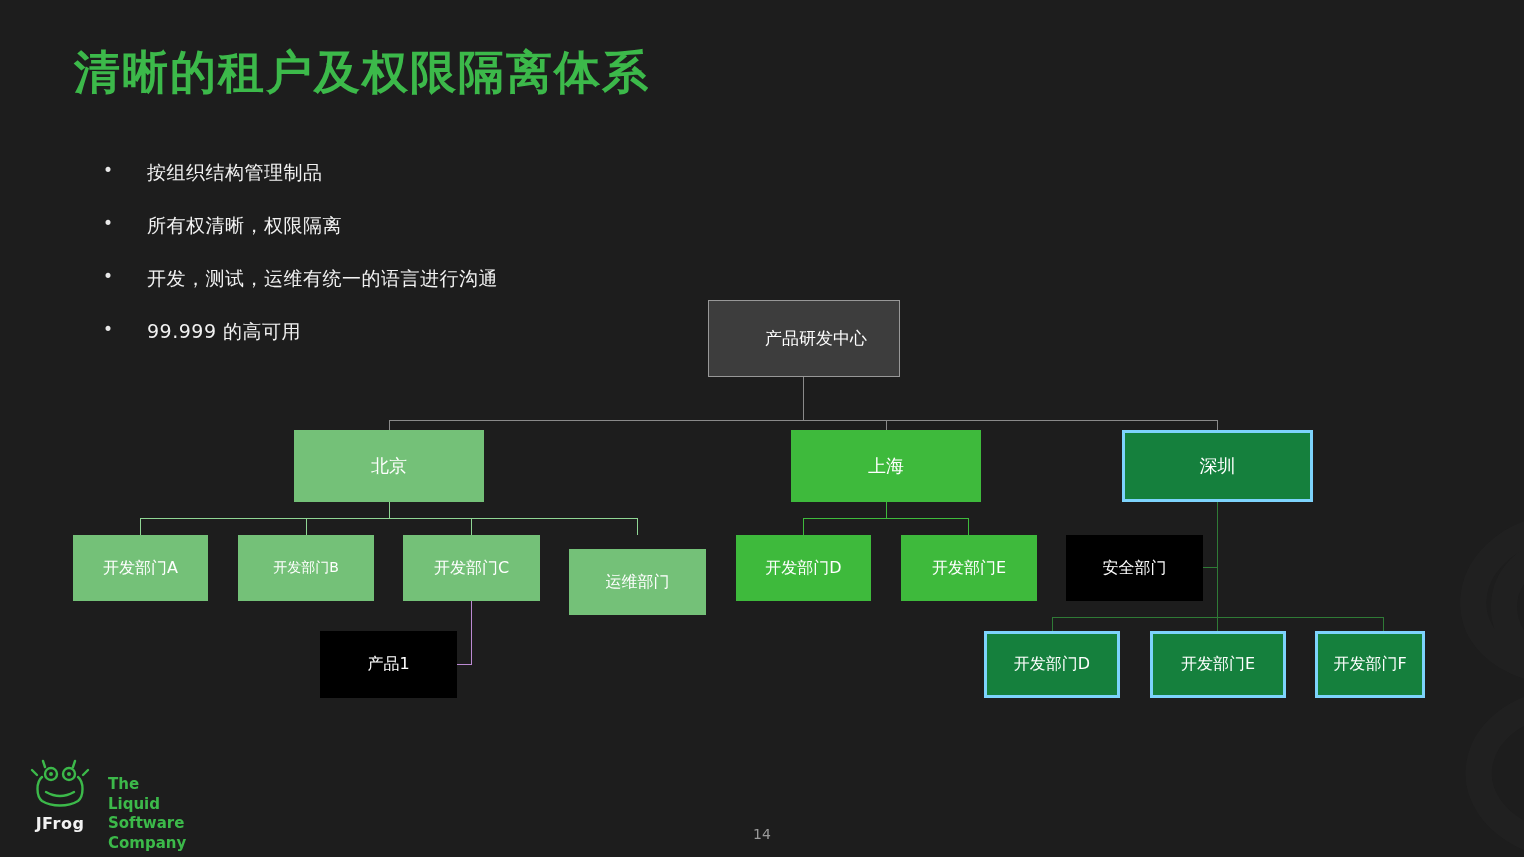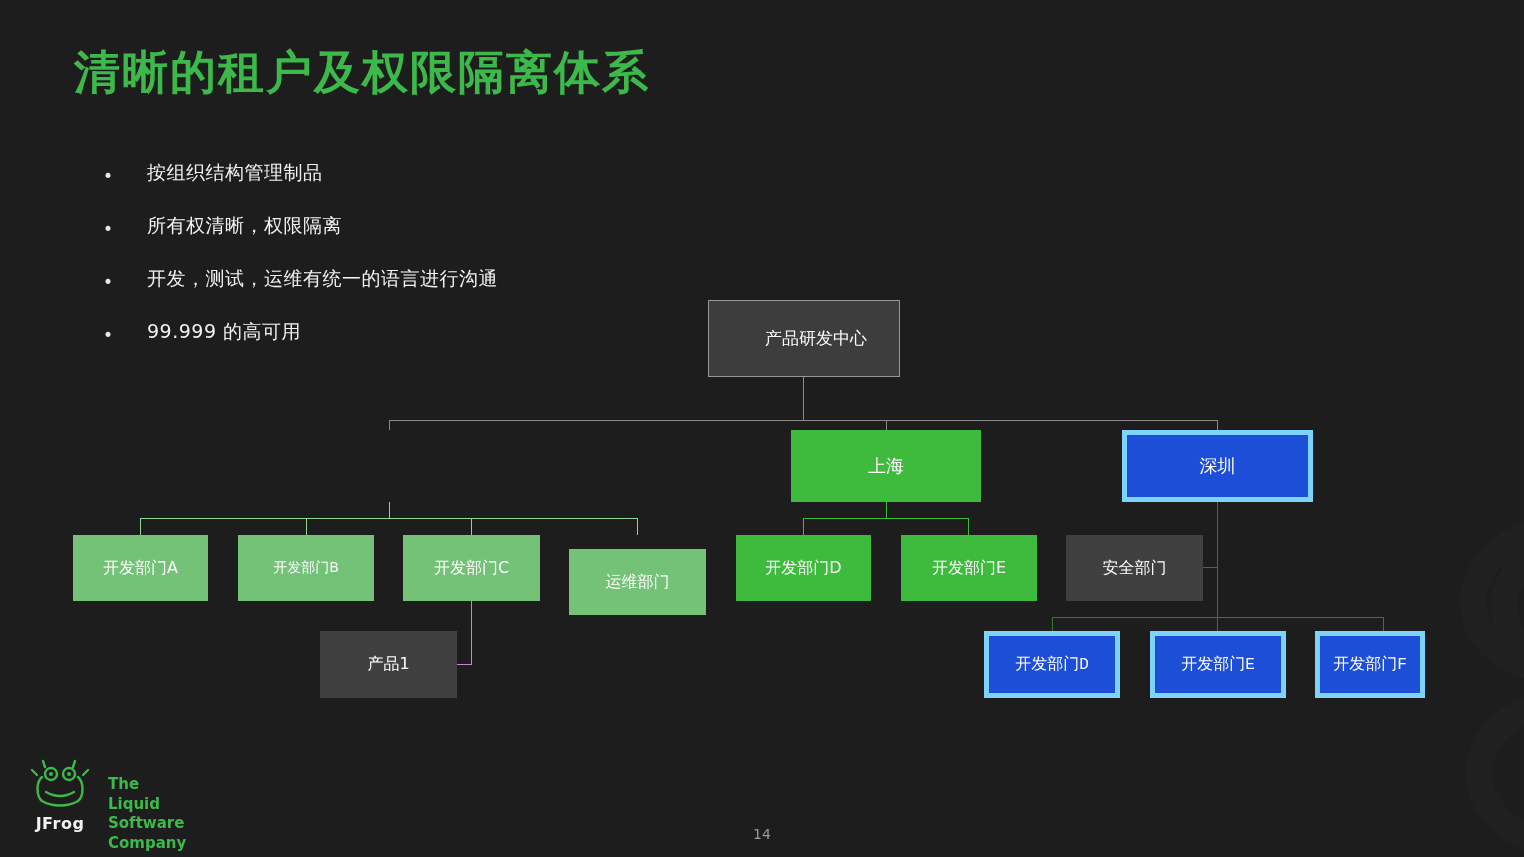--- a/index.html
+++ b/index.html
@@ -11,34 +11,34 @@
     color:#eee;
   }
   
   .slide-title {
     position:absolute; left:74px; top:42px;
     font-size:46px; font-weight:900; letter-spacing:2px;
     color:#3cb94a;
   }
   
   .bullets { position:absolute; left:103px; top:160px; list-style:none; }
-  .bullet-row { display:flex; align-items:flex-end; margin-bottom:27px; }
+  .bullet-row { display:flex; align-items:flex-start; margin-bottom:27px; }
   .bullet-dot { width:44px; color:#e8e8e8; font-size:17px; }
   .bullet-dot::before { content:"•"; }
   .bullet-text { font-size:19px; font-weight:500; color:#f2f2f2; letter-spacing:0.5px; }
   
   .node {
     position:absolute; display:flex; align-items:center; justify-content:center;
     color:#ffffff; font-size:17px; font-weight:500; text-align:center;
   }
   .gray-node { background:#3d3d3d; border:1px solid #989898; }
   .lgreen   { background:#74c178; }
   .bgreen   { background:#3eba3c;text-align:right; }
-  .dgreen   { background:#1d4ed8; border:5px solid #7dd3fc;font-family:Liberation Mono, monospace; }
-  .purple   { background:#404040; }
+  .dgreen   { background:#15803d; border:3px solid #7dd3fc; }
+  .purple   { background:#000000; }
   
   .line { position:absolute; }
   .l-gray { background:#8a8a8a; }
   .l-lg   { background:#8fd694; }
   .l-bg   { background:#3eba3c; }
   .l-dg   { background:#2f7a36; }
   .l-pu   { background:#bb8ad2; }
   
   .logo-wrap { position:absolute; left:20px; top:758px; width:80px; text-align:center; }
   .logo-word { margin-top:2px; font-size:16px; font-weight:bold; color:#f2f2f2; letter-spacing:0.5px; }
@@ -108,20 +108,21 @@
 
   <div class="line l-dg" style="left:1217px;top:502px;width:1px;height:115px;"></div>
   <div class="line l-dg" style="left:1203px;top:567px;width:14px;height:1px;"></div>
   <div class="line l-dg" style="left:1052px;top:617px;width:332px;height:1px;"></div>
   <div class="line l-dg" style="left:1052px;top:617px;width:1px;height:14px;"></div>
   <div class="line l-dg" style="left:1217px;top:617px;width:1px;height:14px;"></div>
   <div class="line l-dg" style="left:1383px;top:617px;width:1px;height:14px;"></div>
 
   <div class="node gray-node" style="left:708px;top:300px;width:192px;height:77px;padding-left:24px;">产品研发中心</div>
 
+  <div class="node lgreen" style="left:294px;top:430px;width:190px;height:72px;font-size:18px;">北京</div>
   <div class="node bgreen" style="left:791px;top:430px;width:190px;height:72px;font-size:18px;">上海</div>
   <div class="node dgreen" style="left:1122px;top:430px;width:191px;height:72px;font-size:18px;">深圳</div>
 
   <div class="node lgreen" style="left:73px;top:535px;width:135px;height:66px;font-size:16px;">开发部门A</div>
   <div class="node lgreen" style="left:238px;top:535px;width:136px;height:66px;font-size:14px;">开发部门B</div>
   <div class="node lgreen" style="left:403px;top:535px;width:137px;height:66px;font-size:16px;">开发部门C</div>
   <div class="node lgreen" style="left:569px;top:535px;width:137px;height:66px;font-size:16px;margin-top:14px;">运维部门</div>
   <div class="node purple" style="left:320px;top:631px;width:137px;height:67px;font-size:16px;">产品1</div>
 
   <div class="node bgreen" style="left:736px;top:535px;width:135px;height:66px;font-size:16px;">开发部门D</div>

